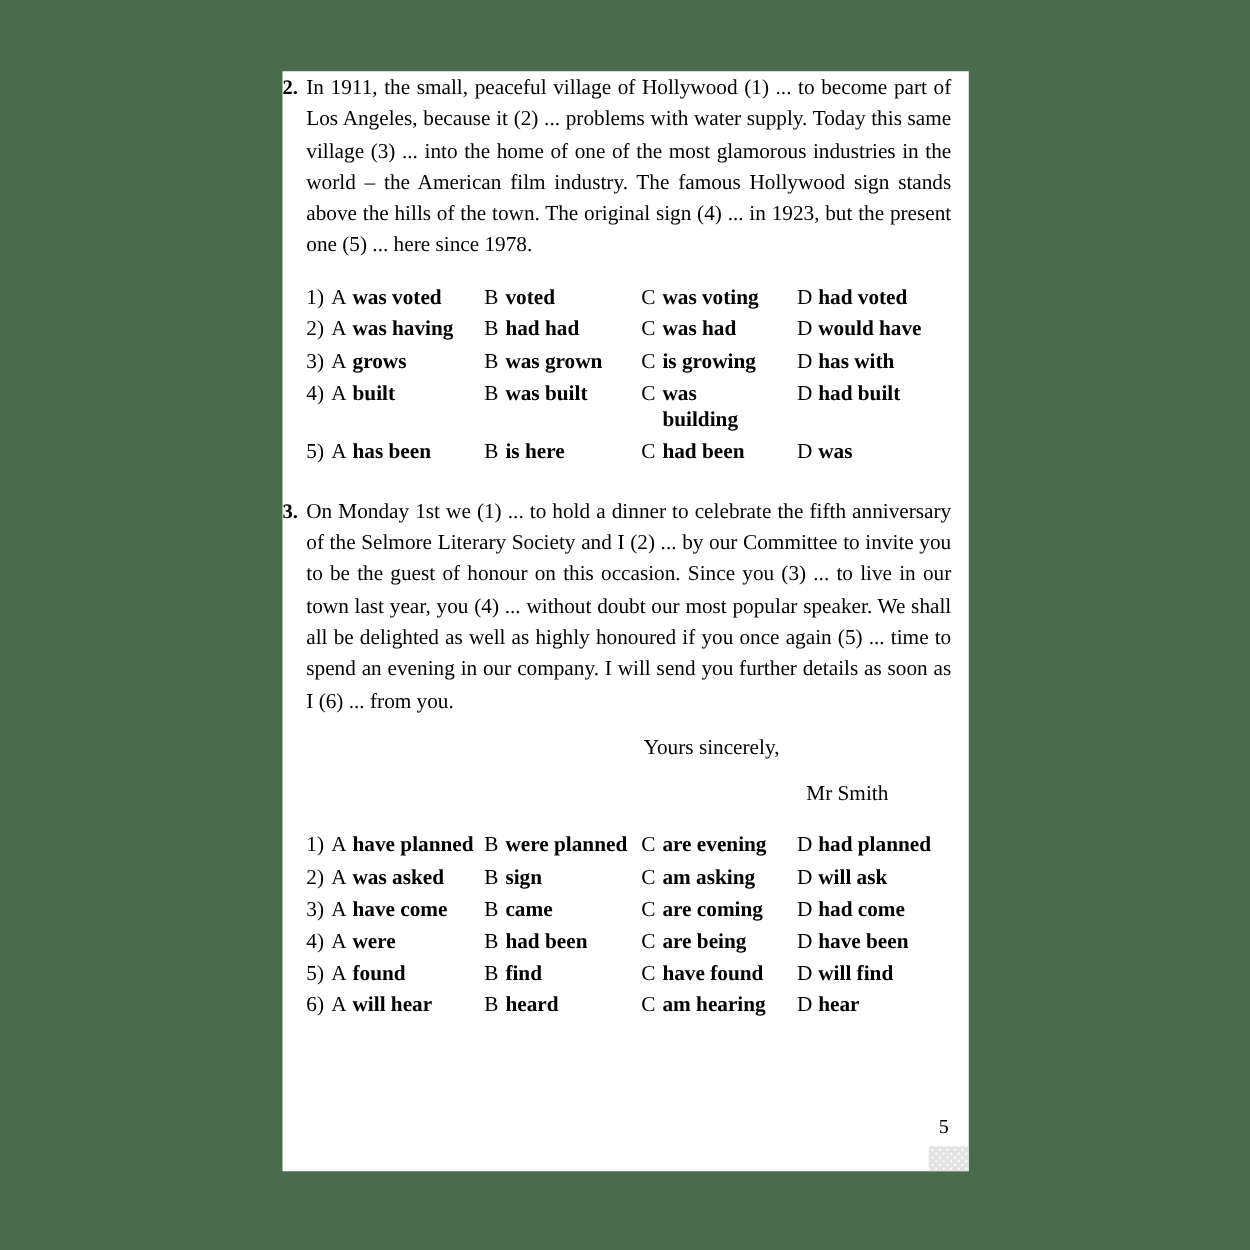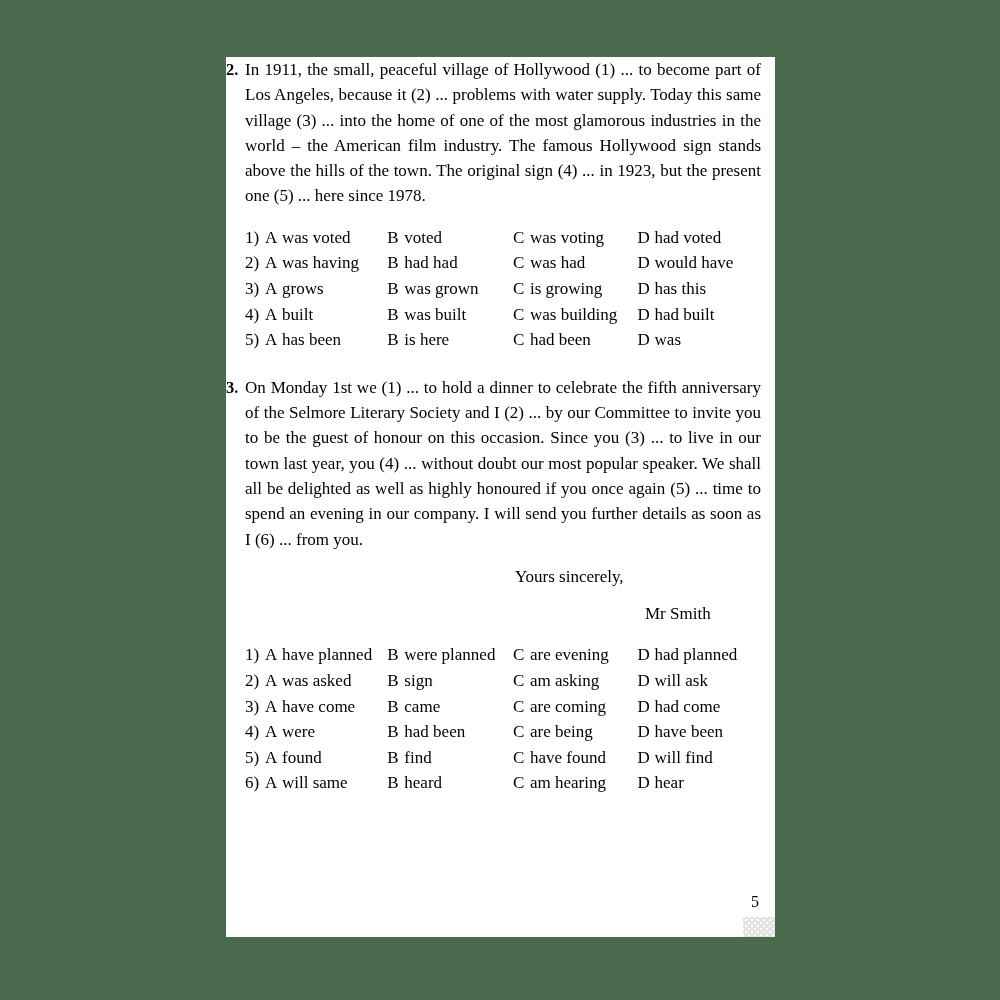--- a/index.html
+++ b/index.html
@@ -107,20 +107,21 @@
     flex: 0 0 20px;
     white-space: nowrap;
   }
   .opt-letter {
     width: 17px;
     flex: 0 0 17px;
     white-space: nowrap;
   }
   .opt-text {
     flex: 1 1 auto;
+    font-weight: bold;
   }
   
   .opt-cell.c3 .opt-text { max-width: 92px; }
   .opt-cell.c1 .opt-text { max-width: 106px; }
   .opt-cell.c2 .opt-text { max-width: 108px; }
   .opt-cell.c4 .opt-text { max-width: 122px; }
 
   
   .page-number {
     position: absolute;
@@ -206,21 +207,21 @@
         <div class="opt-cell c2">
           <span class="opt-letter">B</span>
           <span class="opt-text">was grown</span>
         </div>
         <div class="opt-cell c3">
           <span class="opt-letter">C</span>
           <span class="opt-text">is growing</span>
         </div>
         <div class="opt-cell c4">
           <span class="opt-letter">D</span>
-          <span class="opt-text">has this</span>
+          <span class="opt-text">has with</span>
         </div>
       </div>
 
       <div class="opt-row">
         <div class="opt-cell c1">
           <span class="opt-idx">4)</span>
           <span class="opt-letter">A</span>
           <span class="opt-text">built</span>
         </div>
         <div class="opt-cell c2">
@@ -365,21 +366,21 @@
         <div class="opt-cell c4">
           <span class="opt-letter">D</span>
           <span class="opt-text">will find</span>
         </div>
       </div>
 
       <div class="opt-row">
         <div class="opt-cell c1">
           <span class="opt-idx">6)</span>
           <span class="opt-letter">A</span>
-          <span class="opt-text">will same</span>
+          <span class="opt-text">will hear</span>
         </div>
         <div class="opt-cell c2">
           <span class="opt-letter">B</span>
           <span class="opt-text">heard</span>
         </div>
         <div class="opt-cell c3">
           <span class="opt-letter">C</span>
           <span class="opt-text">am hearing</span>
         </div>
         <div class="opt-cell c4">

